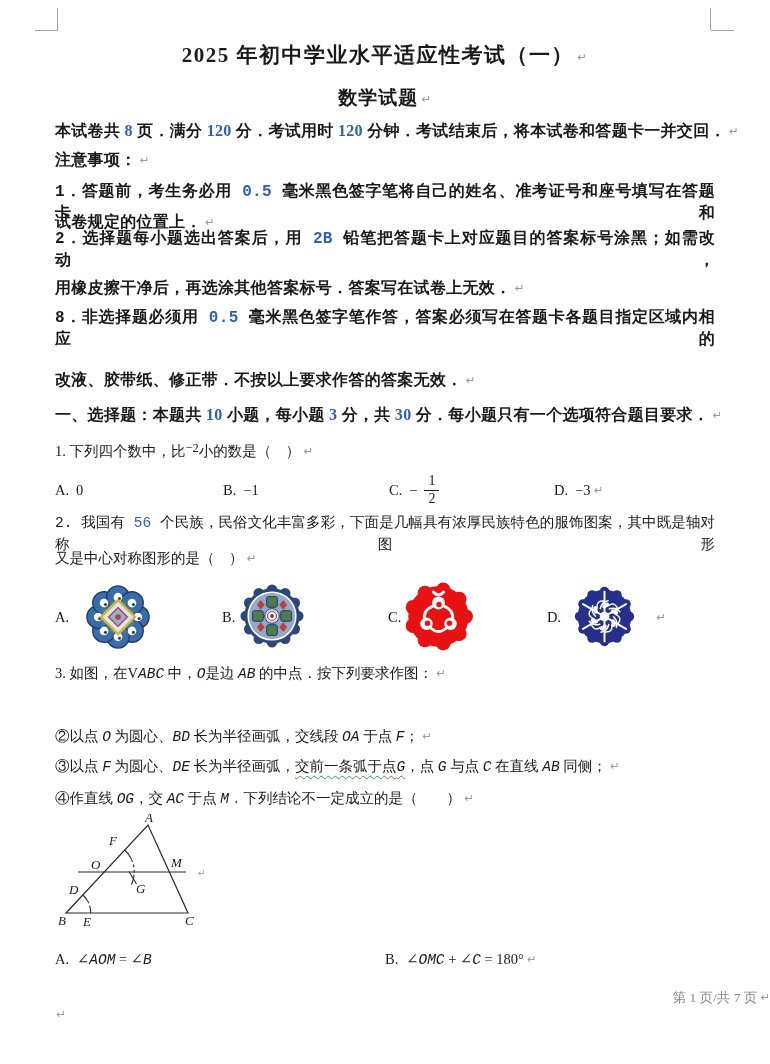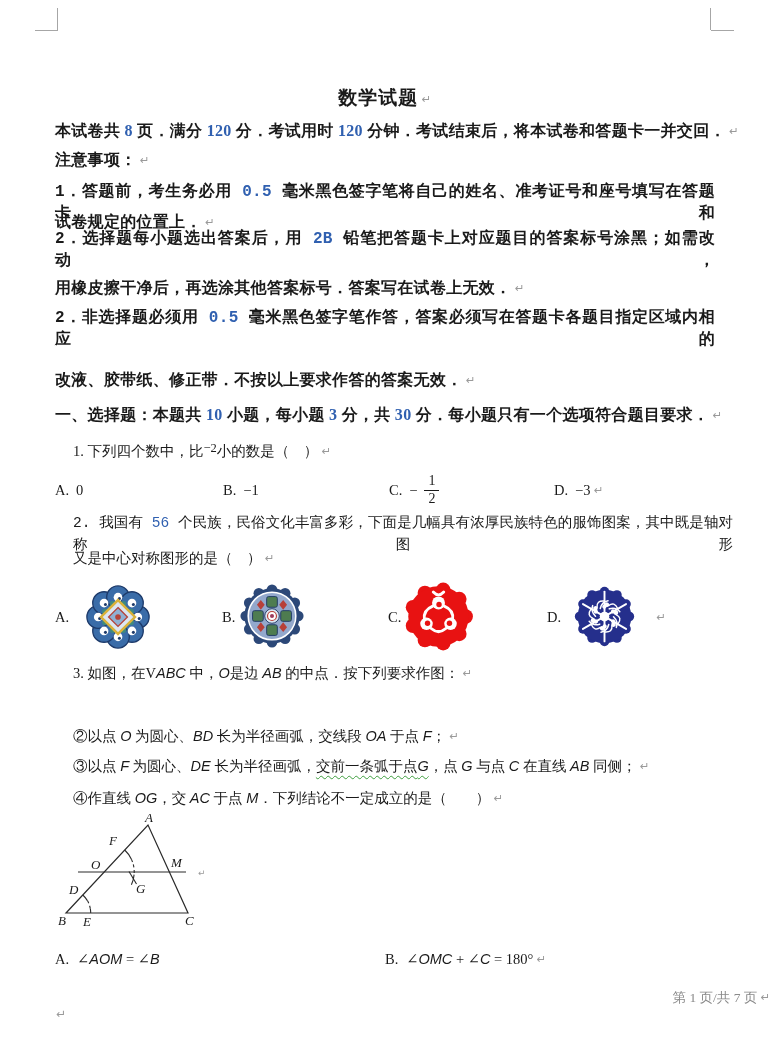--- a/index.html
+++ b/index.html
@@ -8,23 +8,23 @@
     font-family:"Liberation Serif","DejaVu Serif",serif;color:#1a1a1a;
   }
   .crop{position:absolute;background:#a6a6a6;}
   .title{position:absolute;top:42px;left:0;width:100%;text-align:center;
          font-size:21px;font-weight:700;letter-spacing:1.5px;line-height:26px;}
   .subtitle{position:absolute;top:86px;left:0;width:100%;text-align:center;
          font-size:19px;font-weight:700;letter-spacing:1px;line-height:24px;}
   .line{position:absolute;left:55px;width:660px;font-size:16px;line-height:22px;
         font-weight:700;letter-spacing:.3px;white-space:nowrap;}
   .line.full{white-space:normal;text-align:justify;text-align-last:justify;font-family:Liberation Mono, monospace;}
-  .line.q{font-weight:400;font-size:14.5px;letter-spacing:0;margin-left:18px;}
+  .line.q{font-weight:400;font-size:14.5px;letter-spacing:0;}
   .seg-n{color:var(--number);}
-  .seg-i{font-style:italic;font-family:Liberation Sans, sans-serif;}
+  .seg-i{font-style:italic;font-family:Liberation Mono, monospace;}
   .seg-r{font-family:"Liberation Serif","DejaVu Serif",serif;}
   .seg-sup{position:relative;top:-4px;font-size:12.5px;}
   .seg-g{text-decoration-line:underline;text-decoration-style:wavy;
          text-decoration-color:var(--squiggle);text-decoration-thickness:1px;
          text-underline-offset:4px;}
   .seg-p{color:var(--pilcrow);font-family:"DejaVu Sans",sans-serif;font-size:11.5px;
          font-weight:400;margin-left:3px;vertical-align:1px;}
   .optrow{position:absolute;top:470px;left:0;width:770px;height:40px;font-size:14.5px;}
   .opt{position:absolute;top:0;height:40px;display:flex;align-items:center;gap:7px;}
   .opt-a{left:55px}.opt-b{left:223px}.opt-c{left:389px}.opt-d{left:554px}
@@ -48,29 +48,30 @@
 </head>
 <body>
 
 <div class="page">
 
   <div class="crop" style="left:57px;top:8px;width:1px;height:22px"></div>
   <div class="crop" style="left:35px;top:30px;width:23px;height:1px"></div>
   <div class="crop" style="left:710px;top:8px;width:1px;height:22px"></div>
   <div class="crop" style="left:711px;top:30px;width:23px;height:1px"></div>
 
+  <div class="title"><span>2025 年初中学业水平适应性考试（一）</span><span class="seg-p">↵</span></div>
   <div class="subtitle"><span>数学试题</span><span class="seg-p">↵</span></div>
 
   <div class="line" style="top:120px"><span>本试卷共 </span><span class="seg-n">8</span><span> 页．满分 </span><span class="seg-n">120</span><span> 分．考试用时 </span><span class="seg-n">120</span><span> 分钟．考试结束后，将本试卷和答题卡一并交回．</span><span class="seg-p">↵</span></div>
   <div class="line" style="top:149px"><span>注意事项：</span><span class="seg-p">↵</span></div>
   <div class="line full" style="top:181px"><span>1．答题前，考生务必用 </span><span class="seg-n">0.5</span><span> 毫米黑色签字笔将自己的姓名、准考证号和座号填写在答题卡和</span></div>
   <div class="line" style="top:211px"><span>试卷规定的位置上．</span><span class="seg-p">↵</span></div>
   <div class="line full" style="top:228px"><span>2．选择题每小题选出答案后，用 </span><span class="seg-n">2B</span><span> 铅笔把答题卡上对应题目的答案标号涂黑；如需改动，</span></div>
   <div class="line" style="top:277px"><span>用橡皮擦干净后，再选涂其他答案标号．答案写在试卷上无效．</span><span class="seg-p">↵</span></div>
-  <div class="line full" style="top:307px"><span>2．非选择题必须用 </span><span class="seg-n">0.5</span><span> 毫米黑色签字笔作答，答案必须写在答题卡各题目指定区域内相应的</span></div>
+  <div class="line full" style="top:307px"><span>8．非选择题必须用 </span><span class="seg-n">0.5</span><span> 毫米黑色签字笔作答，答案必须写在答题卡各题目指定区域内相应的</span></div>
   <div class="line" style="top:369px"><span>改液、胶带纸、修正带．不按以上要求作答的答案无效．</span><span class="seg-p">↵</span></div>
   <div class="line" style="top:404px"><span>一、选择题：本题共 </span><span class="seg-n">10</span><span> 小题，每小题 </span><span class="seg-n">3</span><span> 分，共 </span><span class="seg-n">30</span><span> 分．每小题只有一个选项符合题目要求．</span><span class="seg-p">↵</span></div>
 
   <div class="line q" style="top:440px"><span>1. 下列四个数中，比</span><span class="seg-r seg-sup">−2</span><span>小的数是（　）</span><span class="seg-p">↵</span></div>
   <div class="optrow">
     <div class="opt opt-a">
       <span>A.</span>
         <span><span class="seg-r">0</span></span>
     </div>
     <div class="opt opt-b">

